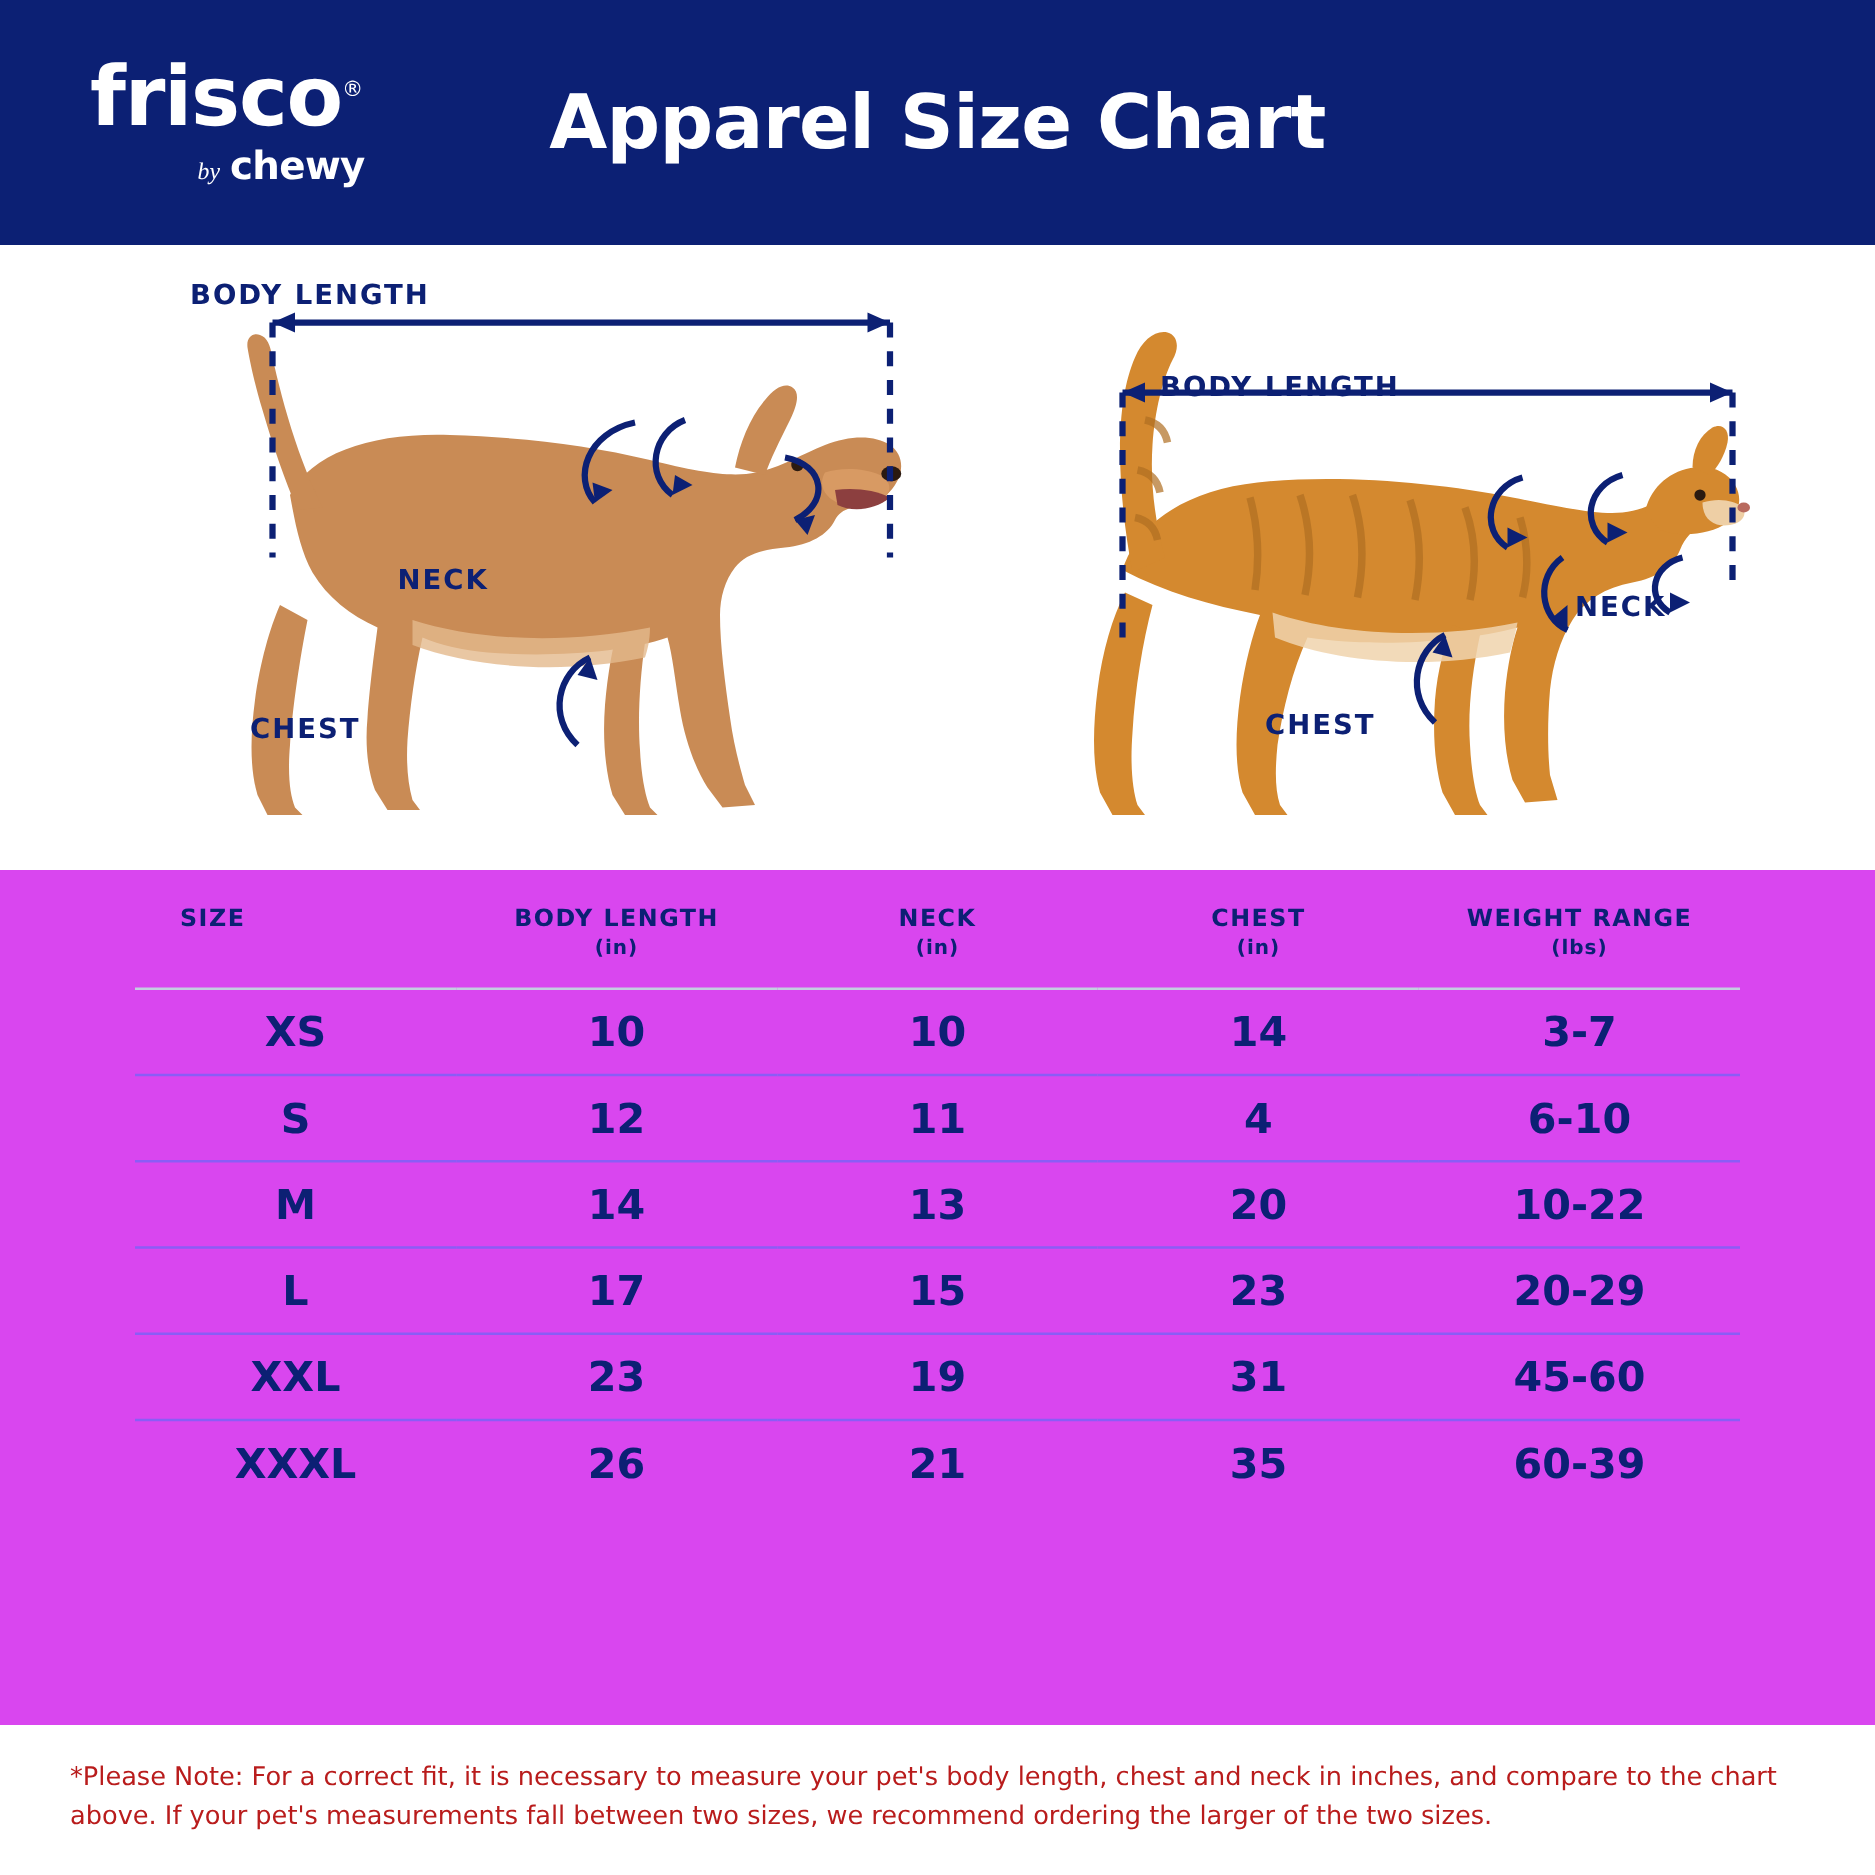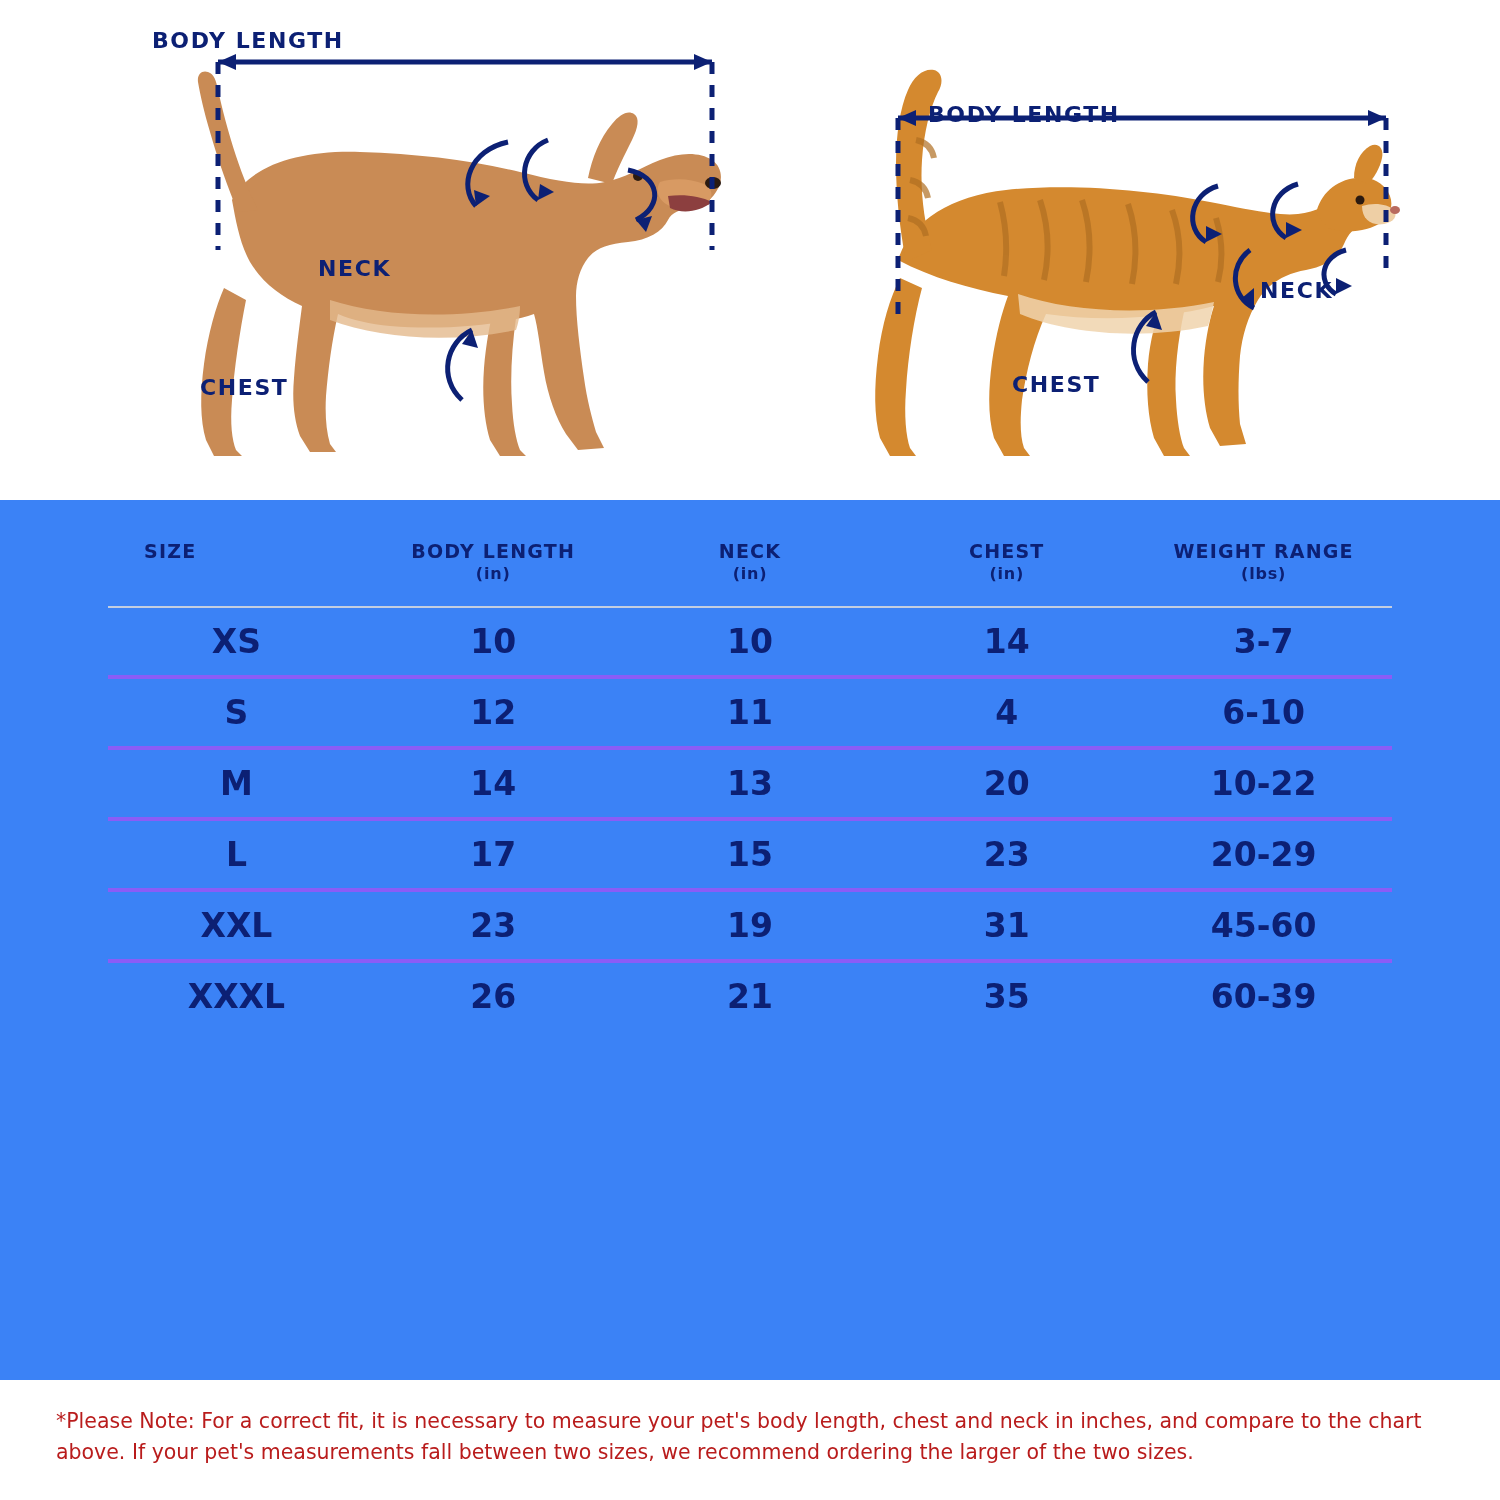--- a/index.html
+++ b/index.html
@@ -98,22 +98,22 @@
     font-weight: bold;
     font-size: 22px;
     letter-spacing: 1.6px;
     font-family: "DejaVu Sans", sans-serif;
     white-space: nowrap;
   }
 
   
   .table-wrap {
     flex: 1 1 auto;
-    background: #3b82f6;
-    padding: 12px 108px;
+    background: #d946ef;
+    padding: 0 108px;
     display: flex;
     flex-direction: column;
   }
   table { width: 100%; border-collapse: collapse; }
   thead th {
     padding: 28px 0 22px 0;
     color: #0c2074;
     font-size: 19px;
     font-weight: bold;
     letter-spacing: 1.2px;
@@ -125,21 +125,21 @@
   thead th .unit { font-size: 16px; letter-spacing: 0.8px; display:block; font-weight:bold;}
   thead th.col-size { text-align: left; padding-left: 36px; }
   thead tr { border-bottom: 2px solid #c3cee0; }
   tbody td {
     text-align: center;
     color: #0c2074;
     font-size: 33px;
     font-weight: bold;
     padding: 14px 0;
     font-family: "DejaVu Sans", sans-serif;
-    border-bottom: 4px solid #8b5cf6;
+    border-bottom: 2px solid #8b5cf6;
   }
   tbody tr:last-child td { border-bottom: none; }
   tbody td.col-size { font-size: 33px; }
   col.c1 { width: 20%; }
   col.c2 { width: 20%; }
   col.c3 { width: 20%; }
   col.c4 { width: 20%; }
   col.c5 { width: 20%; }
 
   
@@ -152,20 +152,30 @@
     font-family: "DejaVu Sans", sans-serif;
     flex: 0 0 auto;
     height: 120px;
   }
 </style>
 </head>
 <body>
 
 <div class="page">
 
+  <div class="header">
+    <div class="logo-block">
+      <div class="logo-main"><span>frisco</span><span class="reg">®</span></div>
+      <div class="logo-sub">
+        <span class="logo-by">by</span>
+        <span class="logo-chewy">chewy</span>
+      </div>
+    </div>
+    <div class="header-title">Apparel Size Chart</div>
+  </div>
 
   <div class="illustrations">
 
     <div class="pet-panel">
       <svg class="pet-svg" viewBox="0 0 750 500" preserveAspectRatio="xMidYMid meet">
 
         <g fill="#c98b55">
           <path d="M232 200 C 250 165, 300 150, 360 152 C 420 154, 470 160, 520 172
                    C 560 182, 585 186, 605 182 C 625 178, 640 168, 660 160
                    C 680 152, 700 152, 712 160 C 722 167, 724 180, 716 192

